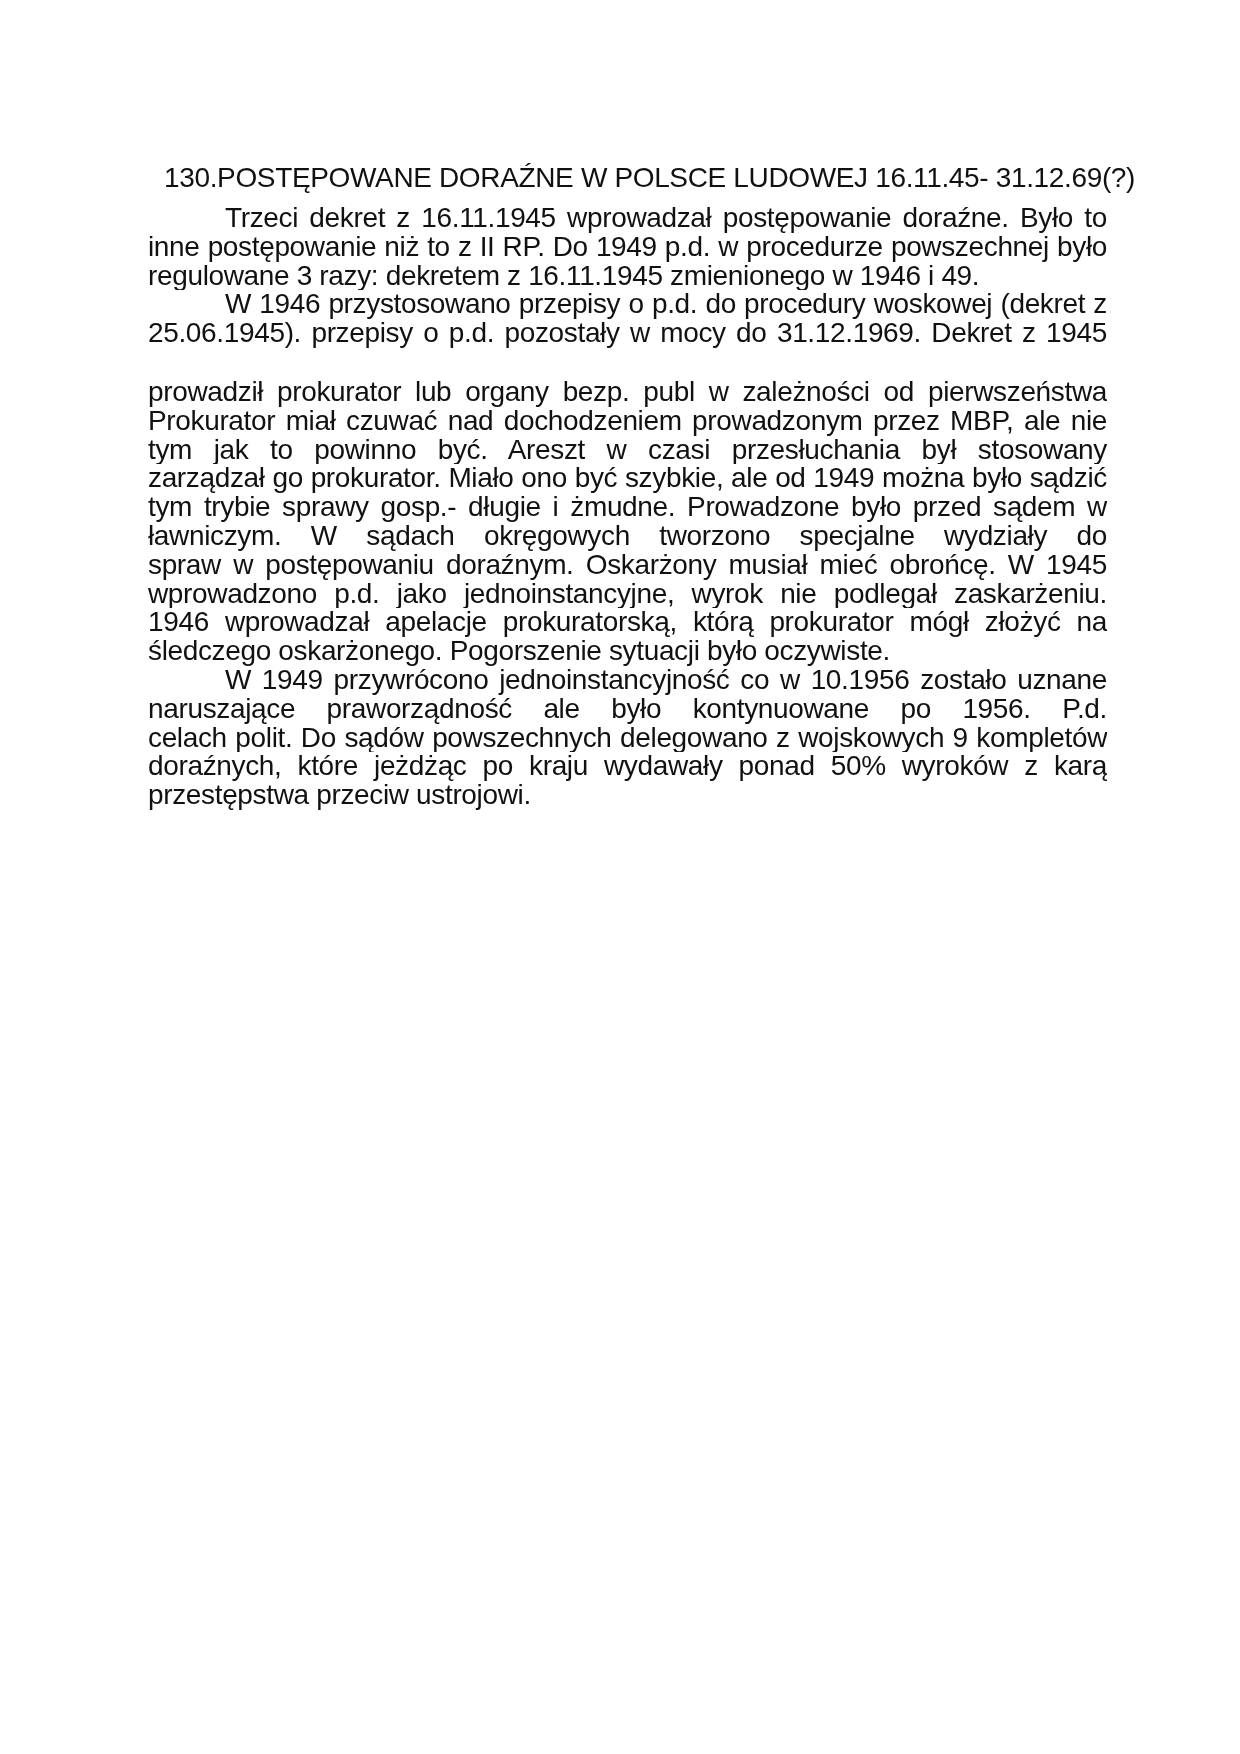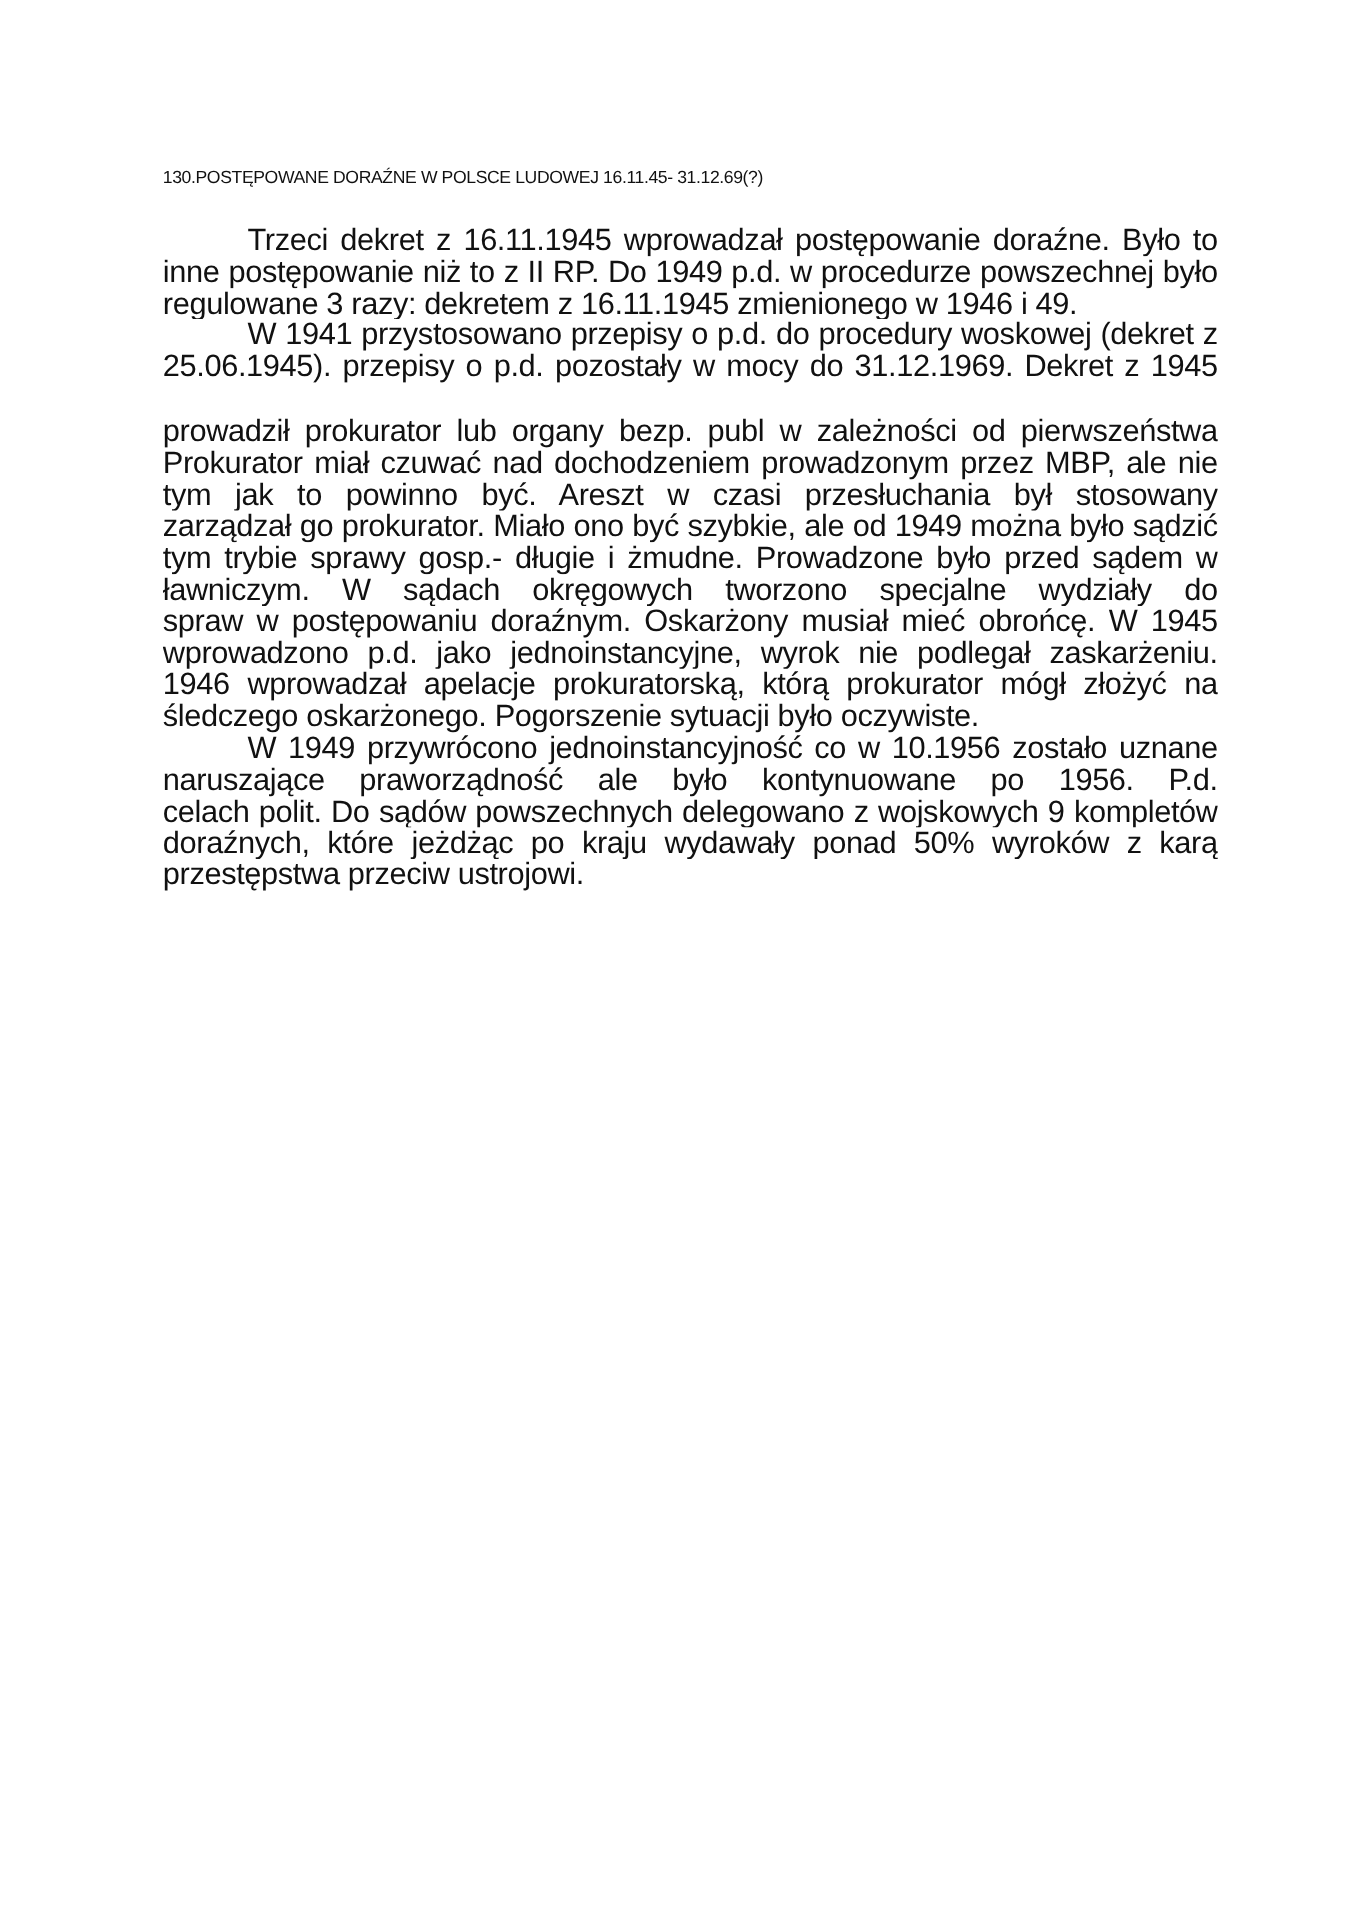--- a/index.html
+++ b/index.html
@@ -20,25 +20,25 @@
       left: 0;
       top: 0;
       width: 1240px;
       height: 1754px;
       background: #ffffff;
     }
     .title {
       position: absolute;
       left: 148px;
       top: 148px;
-      font-size: 16px;
+      font-size: 28px;
       line-height: 28.8px;
       letter-spacing: -0.35px;
       white-space: nowrap;
-      margin: 0;
+      margin: 16px;
       font-weight: normal;
     }
     .body-text {
       position: absolute;
       left: 148px;
       top: 204px;
       width: 959px;
       font-size: 28px;
       line-height: 28.8px;
       letter-spacing: -0.35px;
@@ -67,21 +67,21 @@
 
   <div class="body-text">
 
     <div>
       <span class="line indent" style="white-space: normal; overflow: hidden;">Trzeci dekret z 16.11.1945 wprowadzał postępowanie doraźne. Było to jednak</span>
       <span class="line" style="white-space: normal; overflow: hidden;">inne postępowanie niż to z II RP. Do 1949 p.d. w procedurze powszechnej było</span>
       <span class="line last" style="white-space: normal; overflow: hidden;">regulowane 3 razy: dekretem z 16.11.1945 zmienionego w 1946 i 49.</span>
     </div>
 
     <div>
-      <span class="line indent" style="white-space: normal; overflow: hidden;">W 1941 przystosowano przepisy o p.d. do procedury woskowej (dekret z</span>
+      <span class="line indent" style="white-space: normal; overflow: hidden;">W 1946 przystosowano przepisy o p.d. do procedury woskowej (dekret z</span>
       <span class="line" style="white-space: normal; overflow: hidden;">25.06.1945). przepisy o p.d. pozostały w mocy do 31.12.1969. Dekret z 1945 mówił,</span>
       <span class="line" style="white-space: normal; overflow: hidden; margin-top: 30px;">prowadził prokurator lub organy bezp. publ w zależności od pierwszeństwa wszczęcia.</span>
       <span class="line" style="white-space: normal; overflow: hidden;">Prokurator miał czuwać nad dochodzeniem prowadzonym przez MBP, ale nie mówił o</span>
       <span class="line" style="white-space: normal; overflow: hidden;">tym jak to powinno być. Areszt w czasi przesłuchania był stosowany wykorzystywano,</span>
       <span class="line" style="white-space: normal; overflow: hidden;">zarządzał go prokurator. Miało ono być szybkie, ale od 1949 można było sądzić wq</span>
       <span class="line" style="white-space: normal; overflow: hidden;">tym trybie sprawy gosp.- długie i żmudne. Prowadzone było przed sądem w składzie</span>
       <span class="line" style="white-space: normal; overflow: hidden;">ławniczym. W sądach okręgowych tworzono specjalne wydziały do rozpoznawania</span>
       <span class="line" style="white-space: normal; overflow: hidden;">spraw w postępowaniu doraźnym. Oskarżony musiał mieć obrońcę. W 1945</span>
       <span class="line" style="white-space: normal; overflow: hidden;">wprowadzono p.d. jako jednoinstancyjne, wyrok nie podlegał zaskarżeniu. Nowela z</span>
       <span class="line" style="white-space: normal; overflow: hidden;">1946 wprowadzał apelacje prokuratorską, którą prokurator mógł złożyć na korzyść lub</span>

